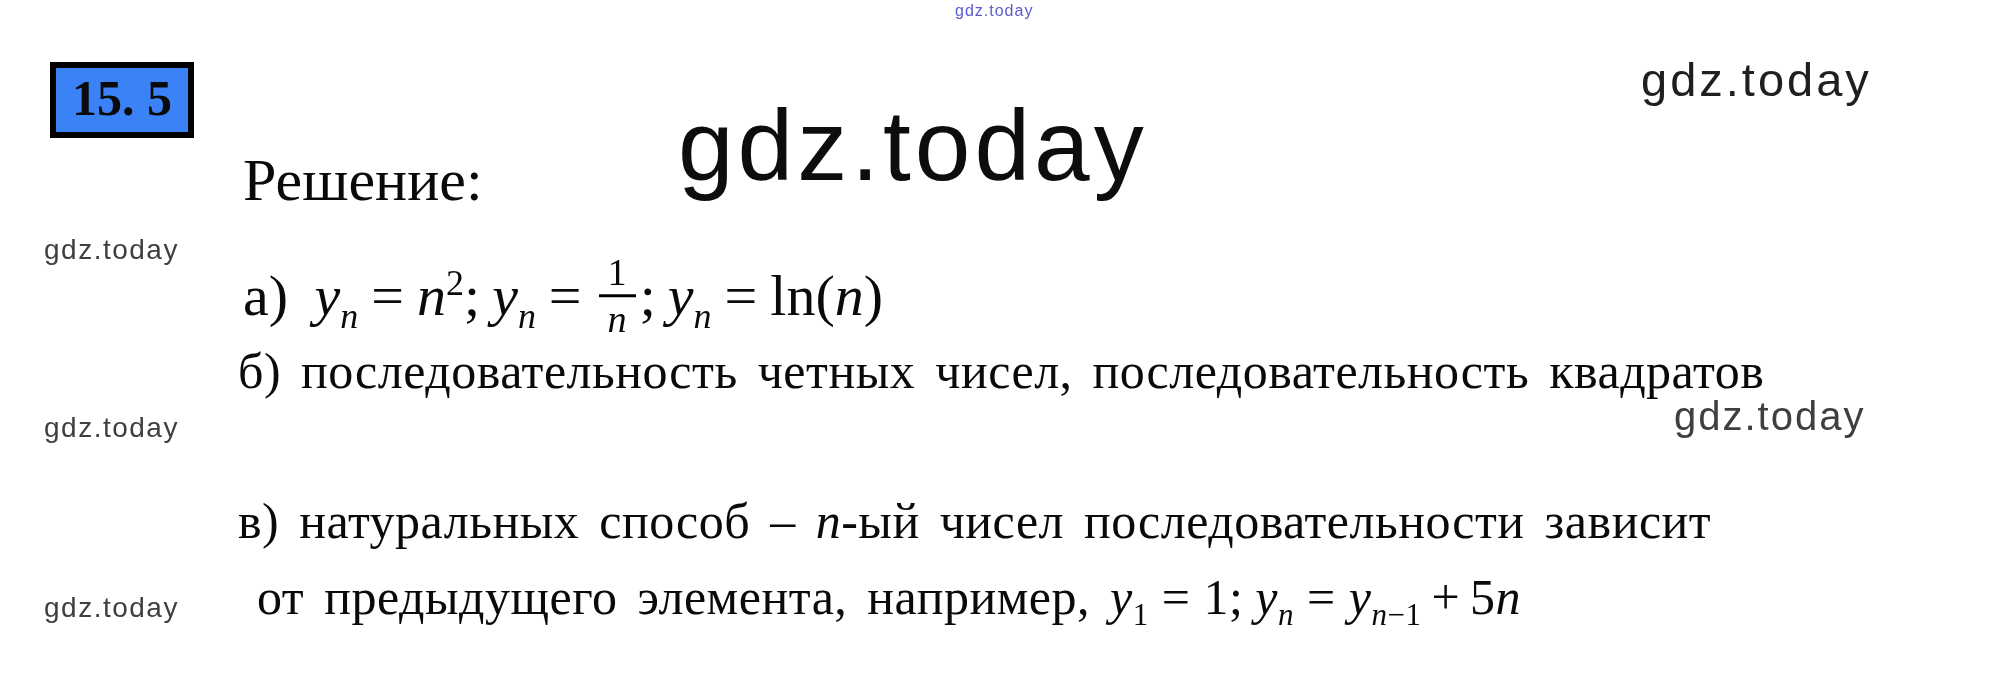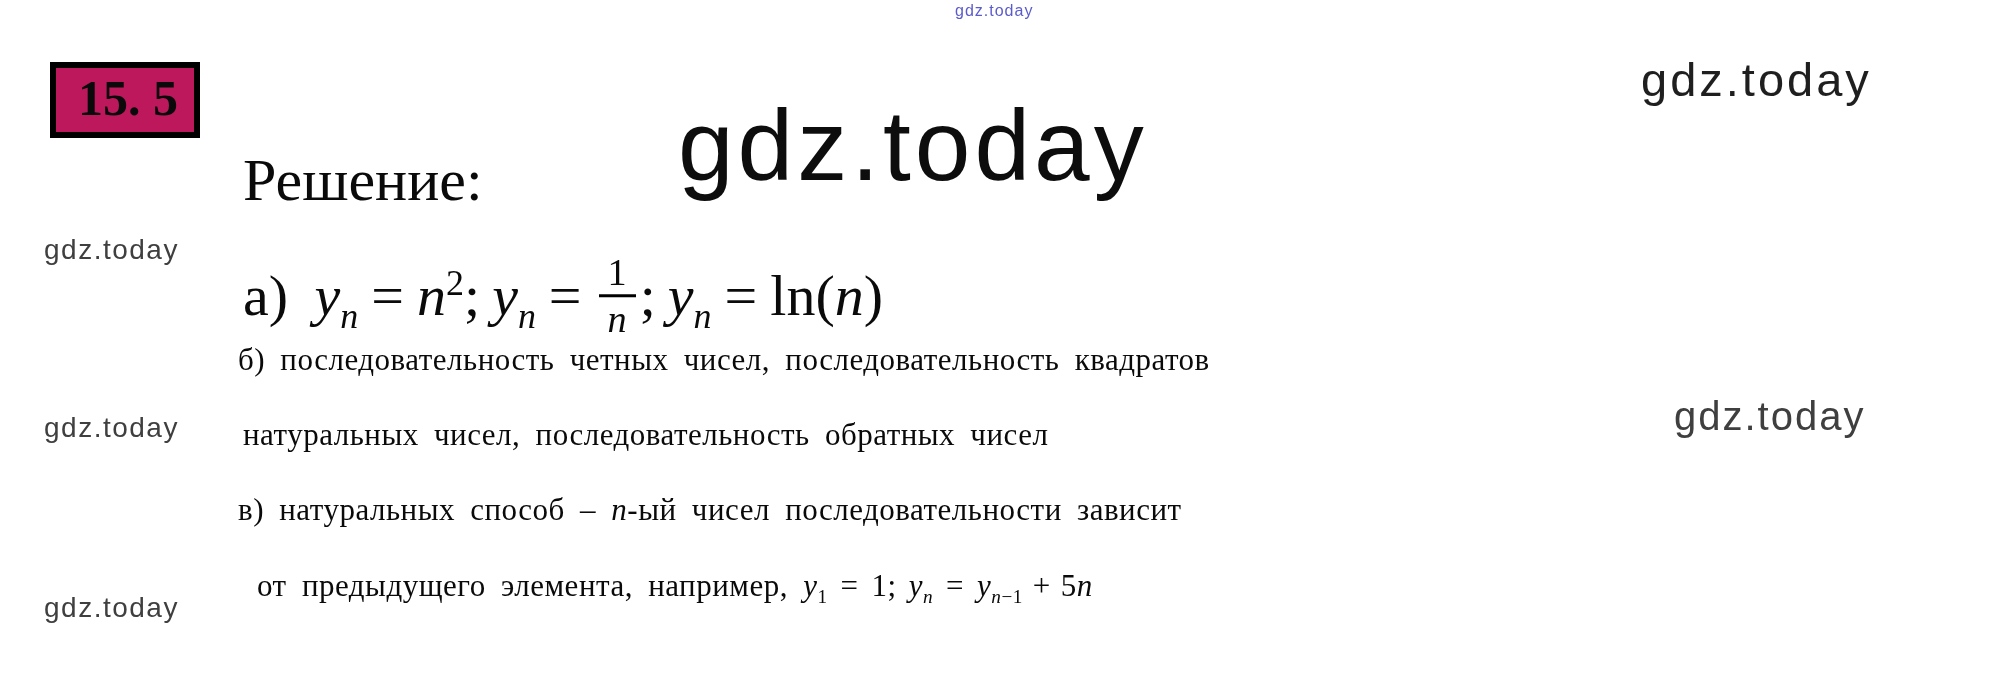--- a/index.html
+++ b/index.html
@@ -23,30 +23,30 @@
   .wm-mid-right  { left: 1674px; top: 394px; font-size: 40px; letter-spacing: 2px; color: #3f3f3f; }
   .wm-left { left: 44px; font-size: 28px; letter-spacing: 1.5px; color: #3f3f3f; }
   .wm-left-1 { top: 234px; }
   .wm-left-2 { top: 412px; }
   .wm-left-3 { top: 592px; }
 
   
   .problem-box {
     left: 50px; top: 62px;
     border: 6px solid #000000;
-    padding: 2px 16px 4px 22px;
+    padding: 2px 16px 4px 16px;
     font-size: 50px;
     font-weight: bold;
     line-height: 1.15;
-    background: #be185d;
+    background: #3b82f6;
   }
 
   .heading { left: 243px; top: 146px; font-size: 60px; }
 
-  .text-line { font-size: 31px; letter-spacing: 0.5px; word-spacing: 7px; }
+  .text-line { font-size: 50px; letter-spacing: 0.5px; word-spacing: 7px; }
   .line-a  { left: 243px; top: 258px; font-size: 58px; }
   .line-b1 { left: 238px; top: 342px; }
   .line-b2 { left: 243px; top: 417px; }
   .line-v1 { left: 238px; top: 492px; }
   .line-v2 { left: 257px; top: 568px; }
 
   
   .mi { font-style: italic; }
   .msub { font-size: 0.62em; vertical-align: -0.35em; }
   .msup { font-size: 0.62em; vertical-align: 0.55em; }
@@ -82,21 +82,20 @@
     <span>15. 5</span>
   </div>
 
   <div class="abs heading">Решение:</div>
 
   <div class="abs line-a">
     <span>а)</span><span class="sep"> </span><span class="mi">y</span><span class="msub mi">n</span><span class="eq">=</span><span class="mi">n</span><span class="msup">2</span><span class="sep">;</span><span class="mi">y</span><span class="msub mi">n</span><span class="eq">=</span><span class="frac"><span class="num">1</span><span class="den mi">n</span></span><span class="sep">;</span><span class="mi">y</span><span class="msub mi">n</span><span class="eq">=</span><span>ln(</span><span class="mi">n</span><span>)</span>
   </div>
 
   <div class="abs text-line line-b1">б) последовательность четных чисел, последовательность квадратов</div>
-  <div class="abs text-line line-b2">натуральных чисел, последовательность обратных чисел</div>
 
   <div class="abs text-line line-v1">
     <span>в) натуральных способ – </span><span class="mi">n</span><span>-ый чисел последовательности зависит</span>
   </div>
 
   <div class="abs text-line line-v2">
     <span>от предыдущего элемента, например, </span><span class="mi">y</span><span class="msub">1</span><span class="eq">=</span><span>1</span><span class="sep">;</span><span class="mi">y</span><span class="msub mi">n</span><span class="eq">=</span><span class="mi">y</span><span class="msub"><span class="mi">n</span><span>−1</span></span><span class="plus">+</span><span>5</span><span class="mi">n</span>
   </div>
 
 </div>

